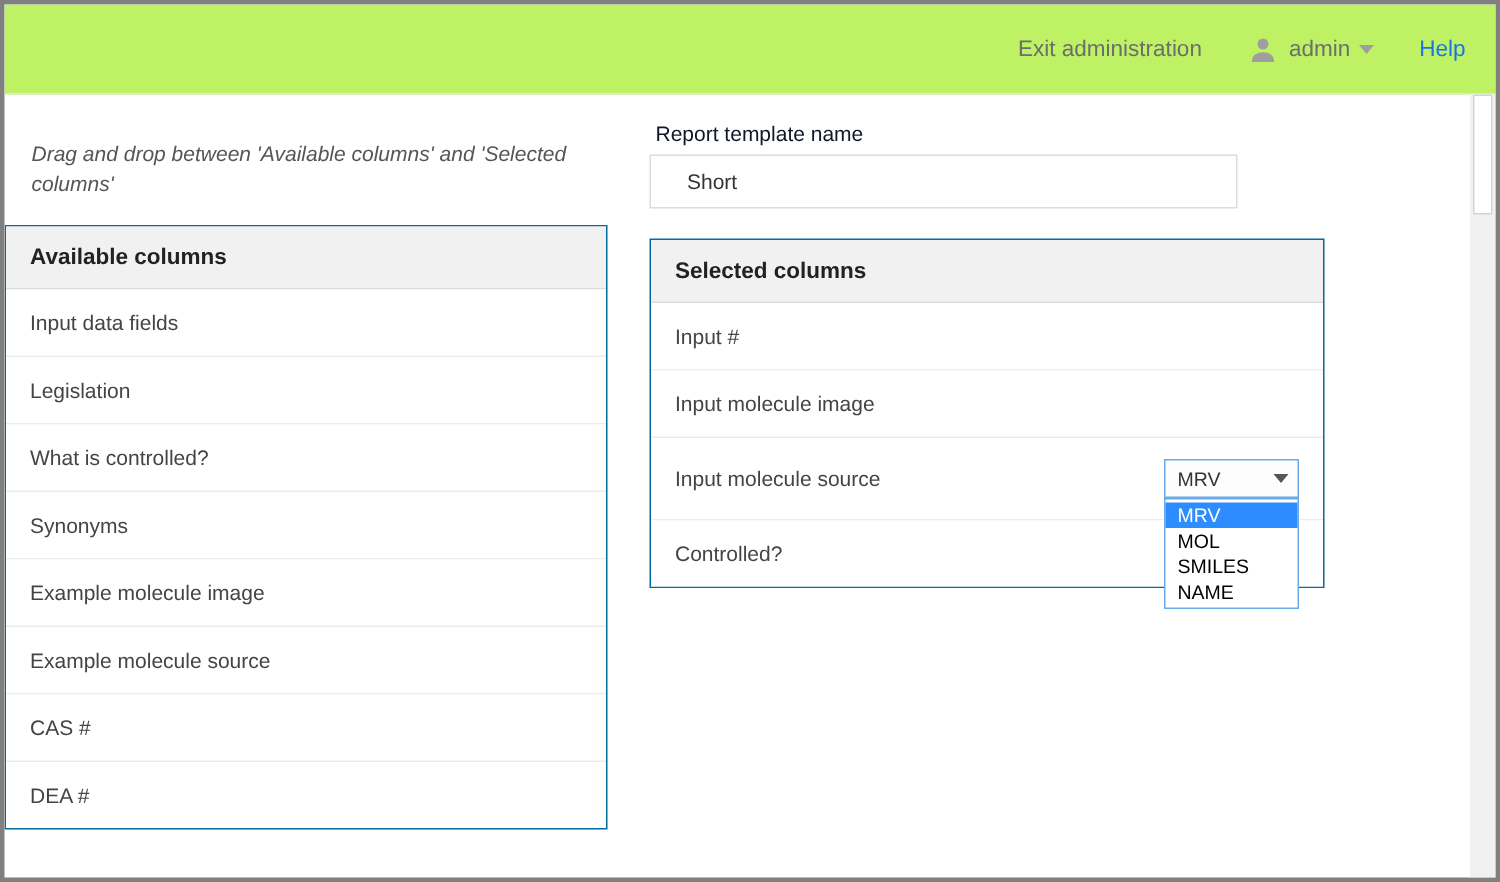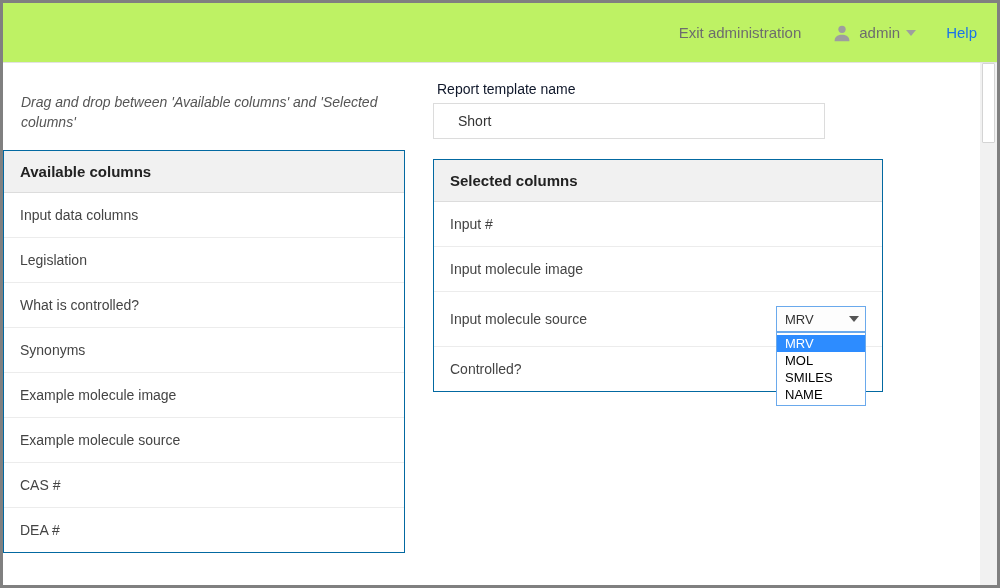--- a/index.html
+++ b/index.html
@@ -197,21 +197,21 @@
 
   <div class="content">
 
     <div class="left-col">
       <div class="hint">Drag and drop between 'Available columns' and 'Selected columns'</div>
 
       <div class="panel">
         <div class="panel-header">Available columns</div>
         <div>
           <div class="list-item">
-              <span>Input data columns</span>
+              <span>Input data fields</span>
             </div>
           <div class="list-item">
               <span>Legislation</span>
             </div>
           <div class="list-item">
               <span>What is controlled?</span>
             </div>
           <div class="list-item">
               <span>Synonyms</span>
             </div>

